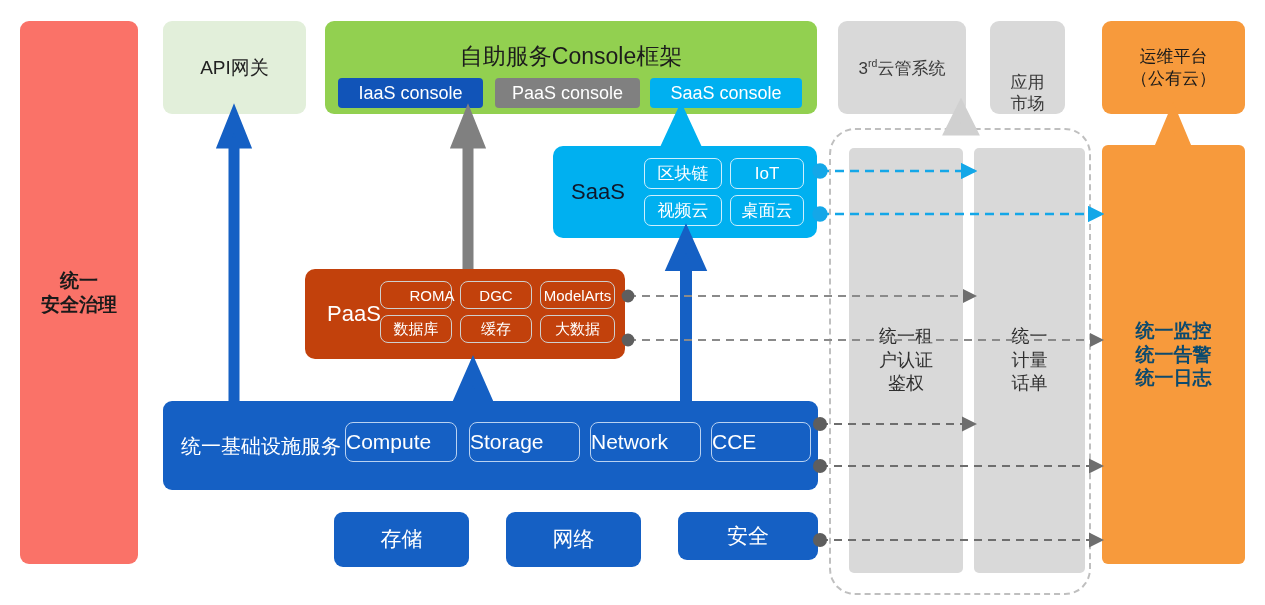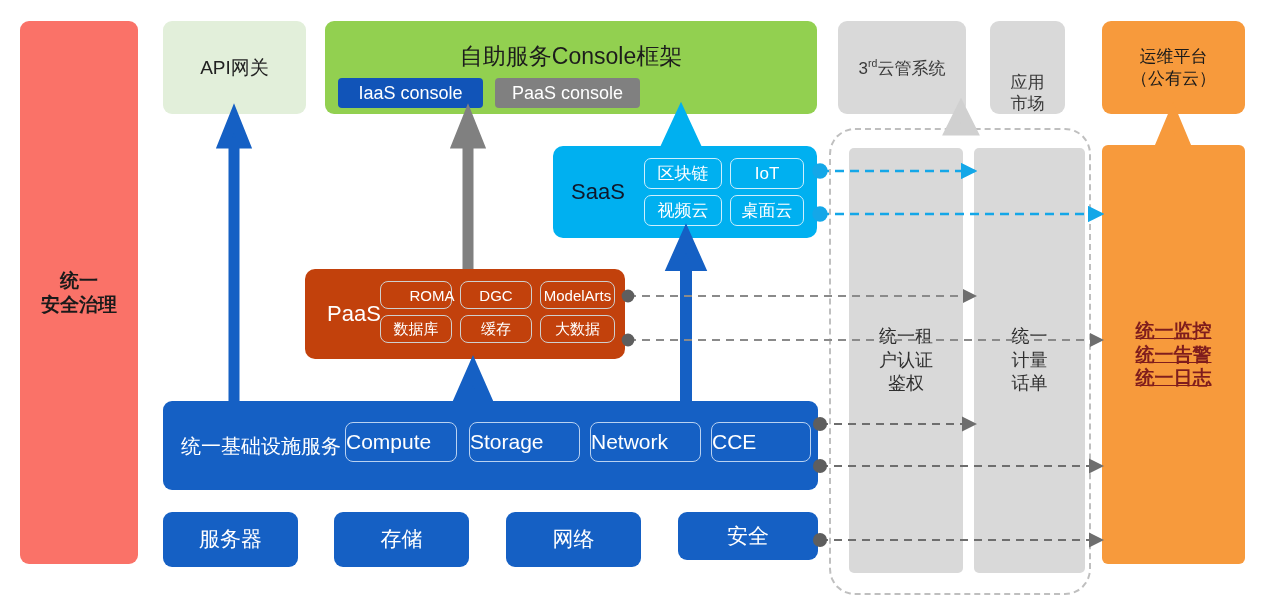--- a/index.html
+++ b/index.html
@@ -18,21 +18,21 @@
   .green-title{position:absolute;left:0;right:0;top:20px;text-align:center;font-size:23px;color:#1c1c1c;}
   .console-chip{position:absolute;height:30px;display:flex;align-items:center;justify-content:center;border-radius:4px;font-size:18px;color:#fff;padding:0 10px;box-sizing:border-box;}
   .c-iaas{background:#1154b8;}
   .c-paas{background:#808080;}
   .c-saas{background:#00b0f0;}
 
   
   .greybox{background:#d9d9d9;color:#3a3a3a;font-size:17px;border-radius:9px;}
   
   .orangebox{background:#f79a3c;color:#1a1a1a;font-size:17px;border-radius:9px;}
-  .orange-ops{background:#f79a3c;color:#7f1d1d;font-size:19px;font-weight:700;border-radius:6px;text-decoration:underline;}
+  .orange-ops{background:#f79a3c;color:#0c4a6e;font-size:19px;font-weight:700;border-radius:6px;}
 
   
   .saasblk{background:#00b0f0;border-radius:10px;}
   .saas-label{position:absolute;left:18px;top:50%;transform:translateY(-50%);color:#0f172a;font-size:22px;}
   .saas-chip{position:absolute;display:flex;align-items:center;justify-content:center;border:1.6px solid #cdeffd;border-radius:7px;color:#fff;font-size:17px;box-sizing:border-box;}
 
   
   .paasblk{background:#c2410c;border-radius:10px;}
   .paas-label{position:absolute;left:22px;top:50%;transform:translateY(-50%);color:#fff;font-size:22px;}
   .paas-chip{position:absolute;display:flex;align-items:center;justify-content:center;border:1.6px solid #cfcfcf;border-radius:8px;color:#fff;font-size:15px;box-sizing:border-box;}
@@ -67,20 +67,23 @@
   </div>
 
   <div class="greenframe" style="position:absolute;left:325px;top:21px;width:492px;height:93px;">
     <div class="green-title">自助服务Console框架</div>
     <div class="console-chip c-iaas" style="left:13px;top:57px;width:145px;">
       <span>IaaS console</span>
     </div>
     <div class="console-chip c-paas" style="left:170px;top:57px;width:145px;">
       <span>PaaS console</span>
     </div>
+    <div class="console-chip c-saas" style="left:325px;top:57px;width:152px;">
+      <span>SaaS console</span>
+    </div>
   </div>
 
   <div class="box greybox" style="left:838px;top:21px;width:128px;height:93px;">
     <span>
       <span>3</span><span class="sup">rd</span><span>云管系统</span>
     </span>
   </div>
 
   <div class="box greybox" style="left:990px;top:21px;width:75px;height:93px;align-items:flex-end;">
     <div>
@@ -169,23 +172,20 @@
       <span>Storage</span>
     </div>
     <div class="infra-chip" style="left:427px;top:21px;width:111px;height:40px;">
       <span>Network</span>
     </div>
     <div class="infra-chip" style="left:548px;top:21px;width:100px;height:40px;">
       <span>CCE</span>
     </div>
   </div>
 
-  <div class="box bluebox" style="left:163px;top:512px;width:135px;height:55px;">
-    <span>服务器</span>
-  </div>
   <div class="box bluebox" style="left:334px;top:512px;width:135px;height:55px;">
     <span>存储</span>
   </div>
   <div class="box bluebox" style="left:506px;top:512px;width:135px;height:55px;">
     <span>网络</span>
   </div>
   <div class="box bluebox" style="left:678px;top:512px;width:140px;height:48px;">
     <span>安全</span>
   </div>
 

